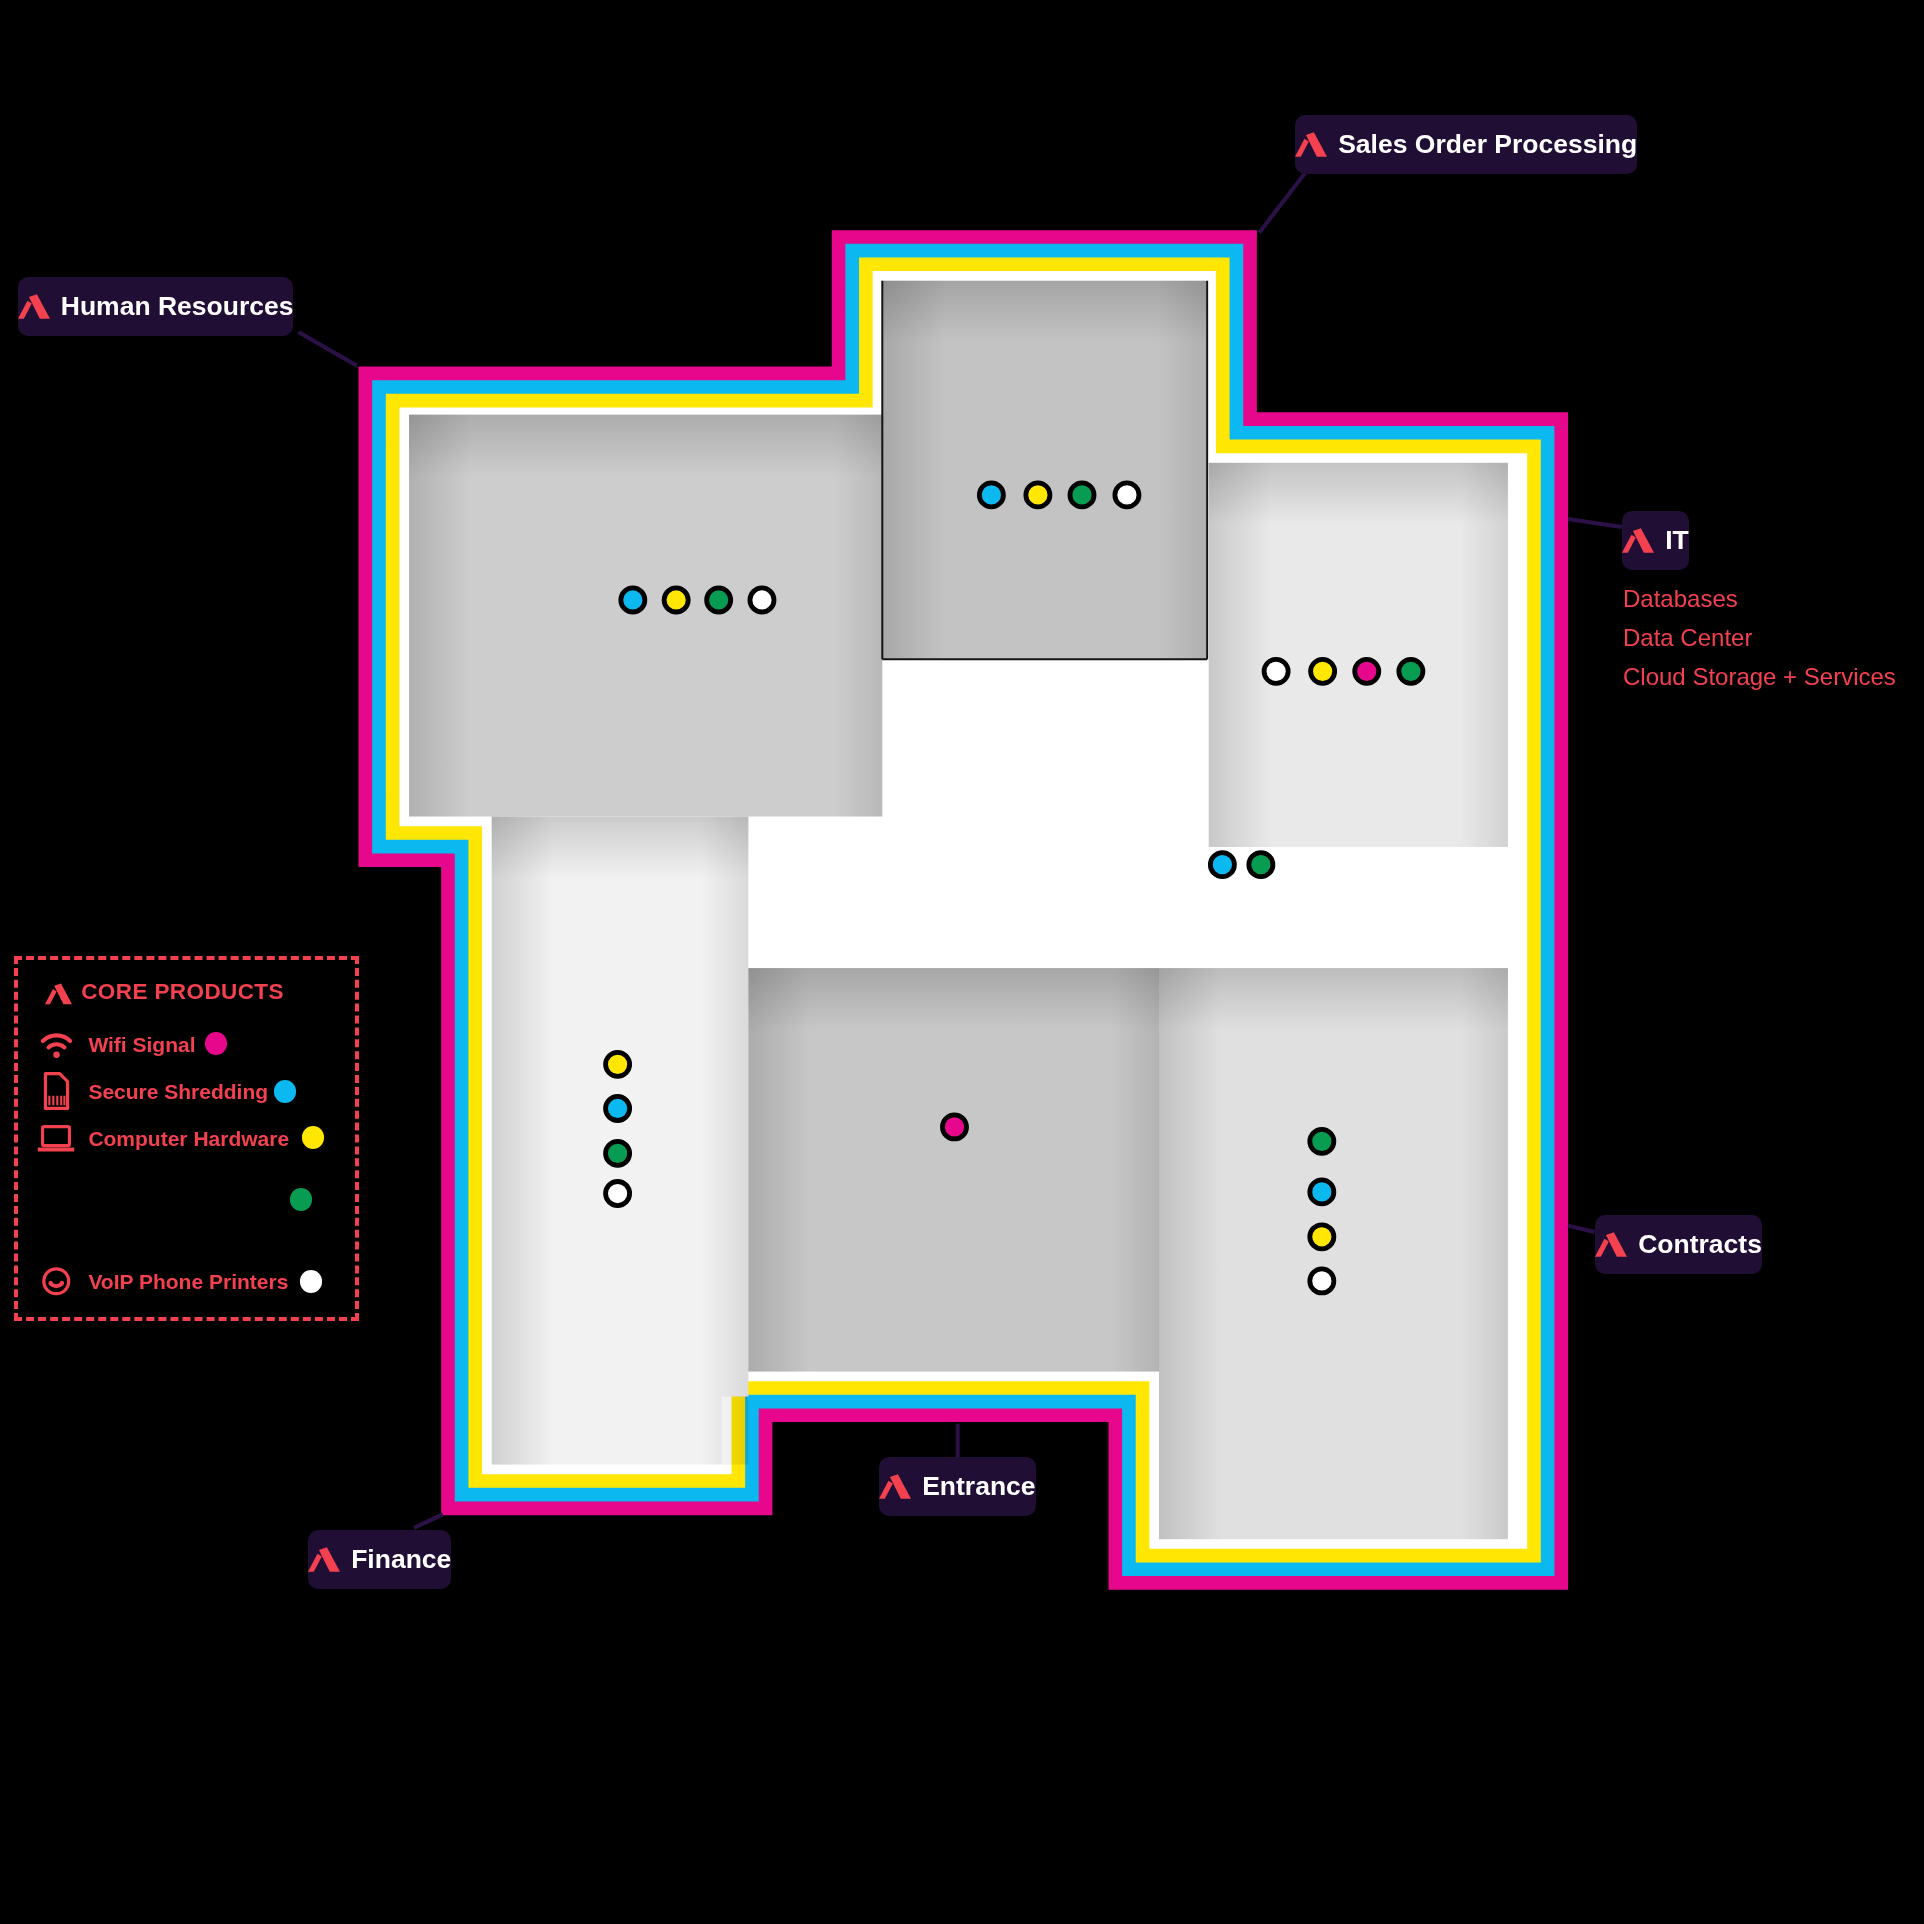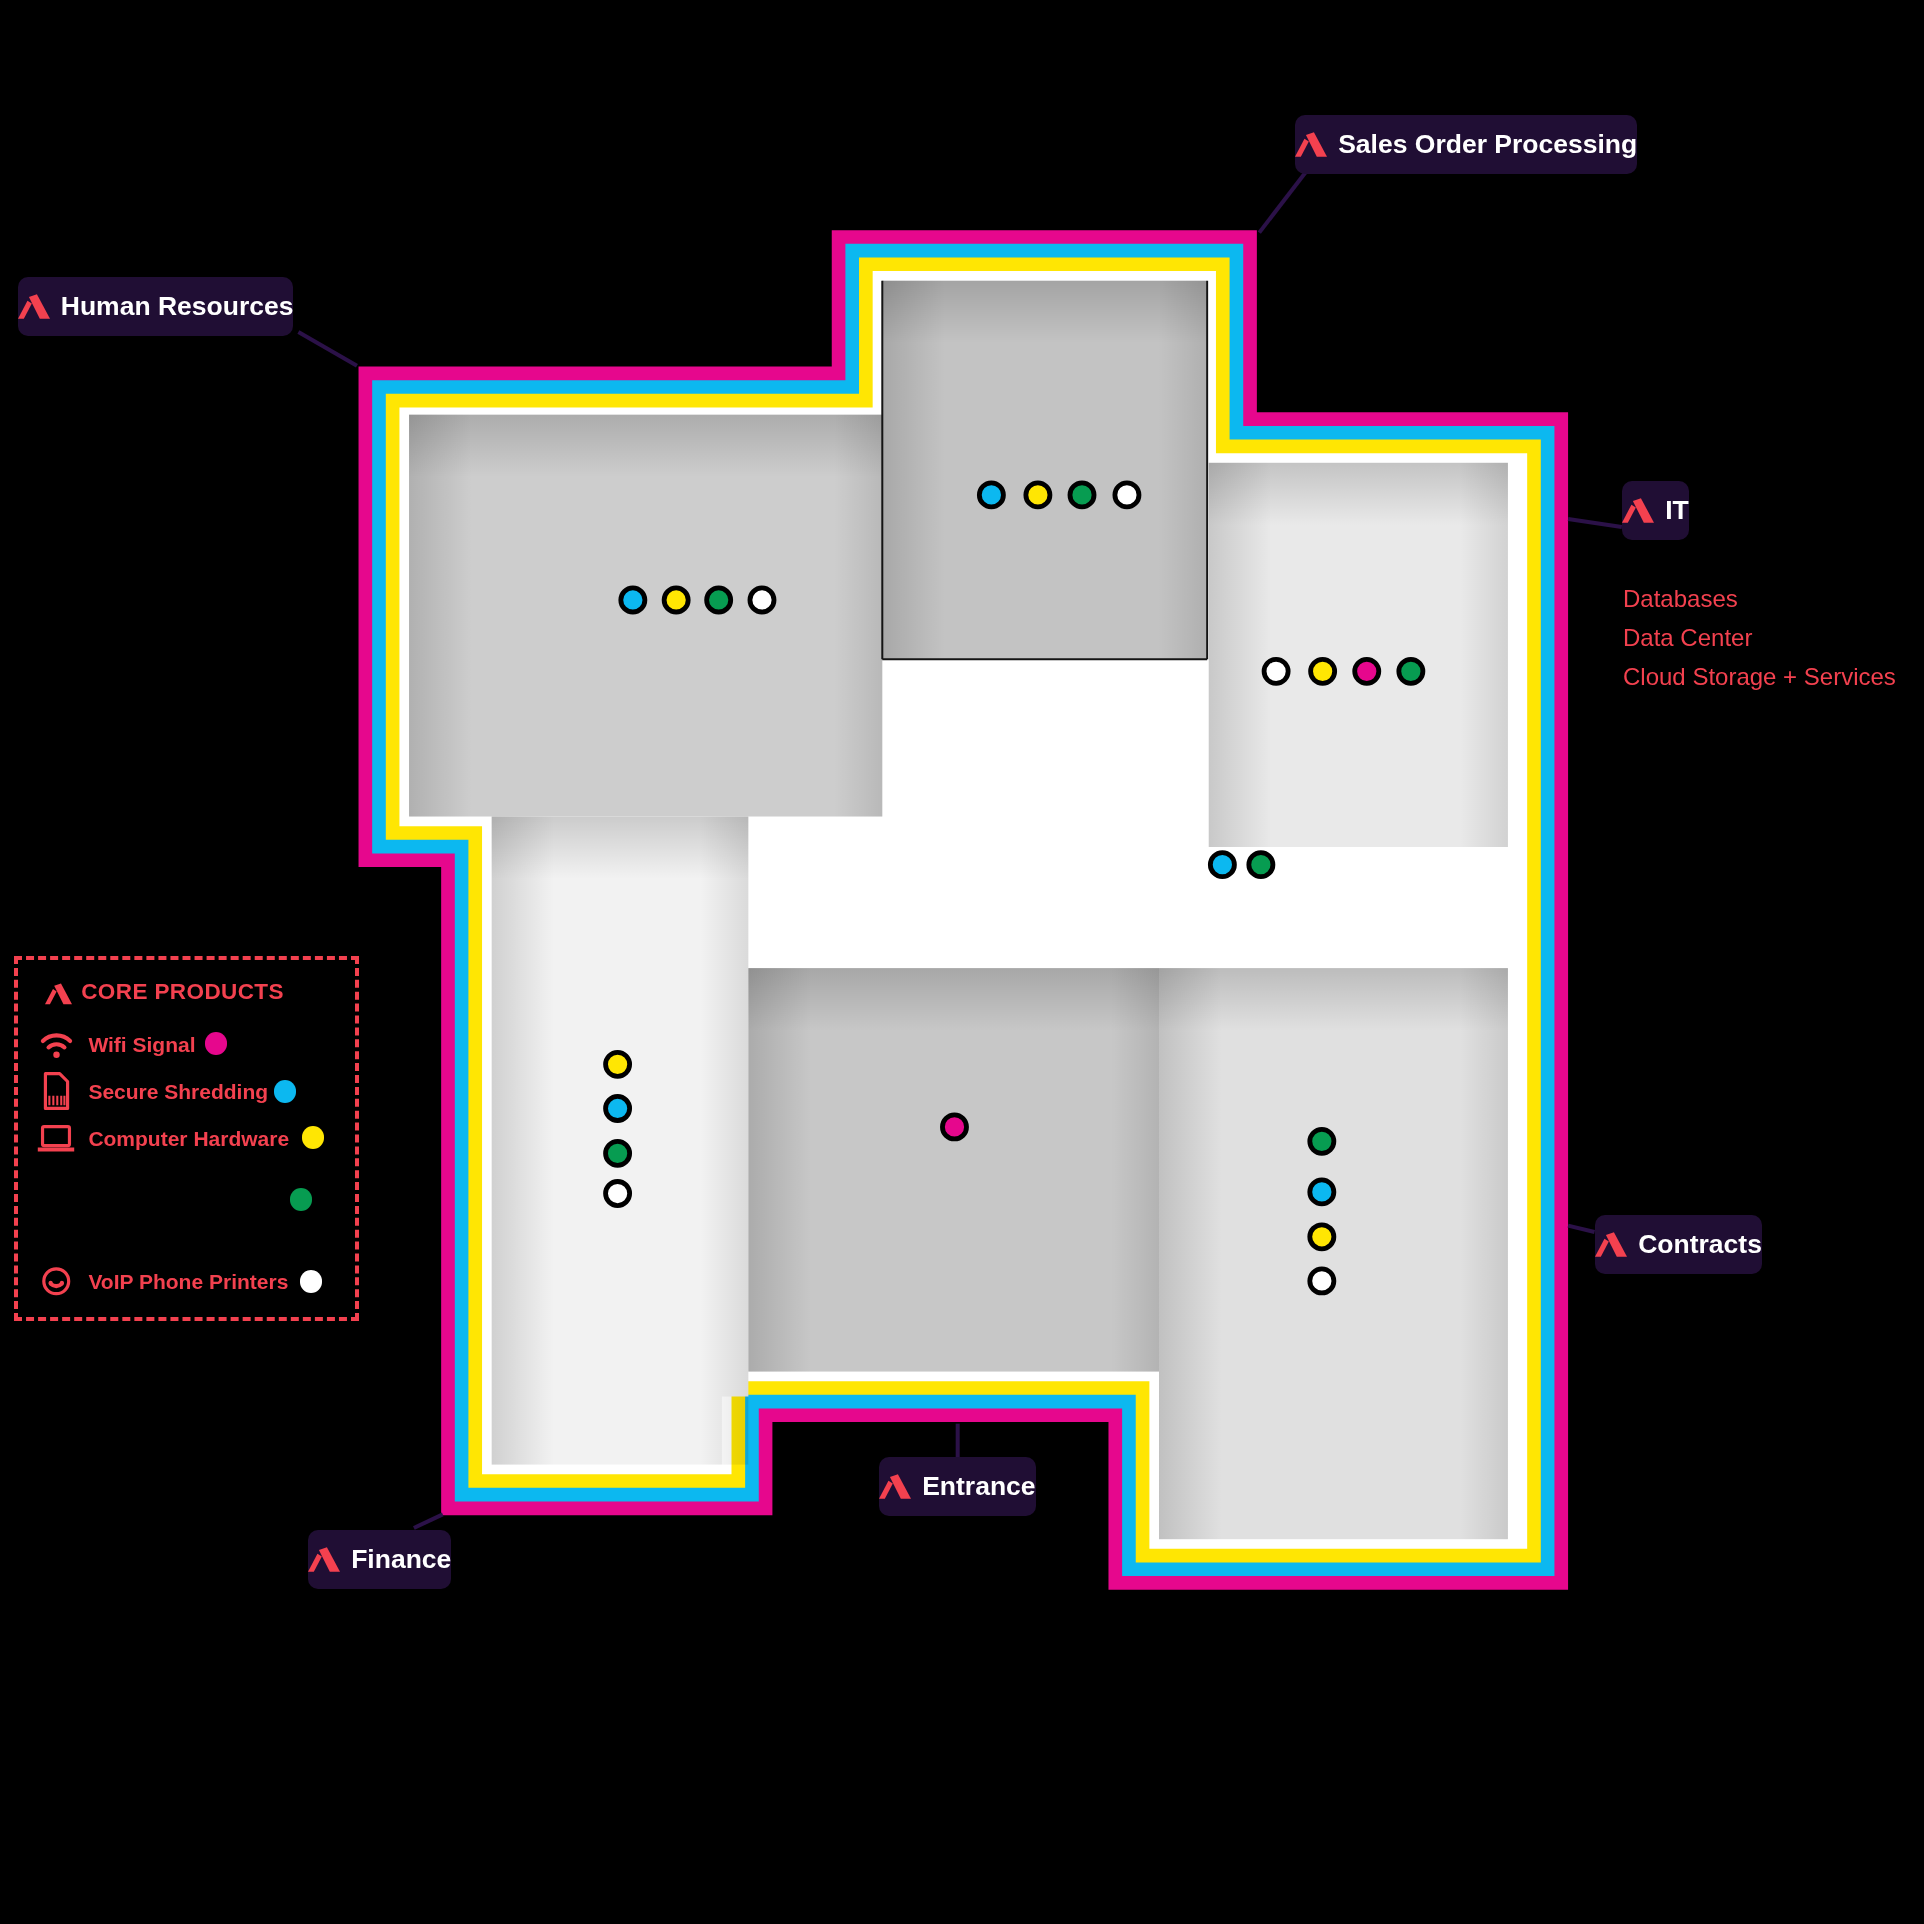--- a/index.html
+++ b/index.html
@@ -135,21 +135,21 @@
   </div>
 
   <div class="floor-label" style="left:17.6px;top:277px">
     <svg class="logo" width="32" height="25" viewBox="0 0 44 34">
       <polygon points="0,34 13,9 19,13 8,34" fill="#F3414F"></polygon>
       <polygon points="15,4 26,0 44,34 30,34" fill="#F3414F"></polygon>
     </svg>
     <span>Human Resources</span>
   </div>
 
-  <div class="floor-label" style="left:1622px;top:481px">
+  <div class="floor-label" style="left:1622px;top:511px">
     <svg class="logo" width="32" height="25" viewBox="0 0 44 34">
       <polygon points="0,34 13,9 19,13 8,34" fill="#F3414F"></polygon>
       <polygon points="15,4 26,0 44,34 30,34" fill="#F3414F"></polygon>
     </svg>
     <span>IT</span>
   </div>
 
   <div class="floor-label" style="left:1595px;top:1215px">
     <svg class="logo" width="32" height="25" viewBox="0 0 44 34">
       <polygon points="0,34 13,9 19,13 8,34" fill="#F3414F"></polygon>

